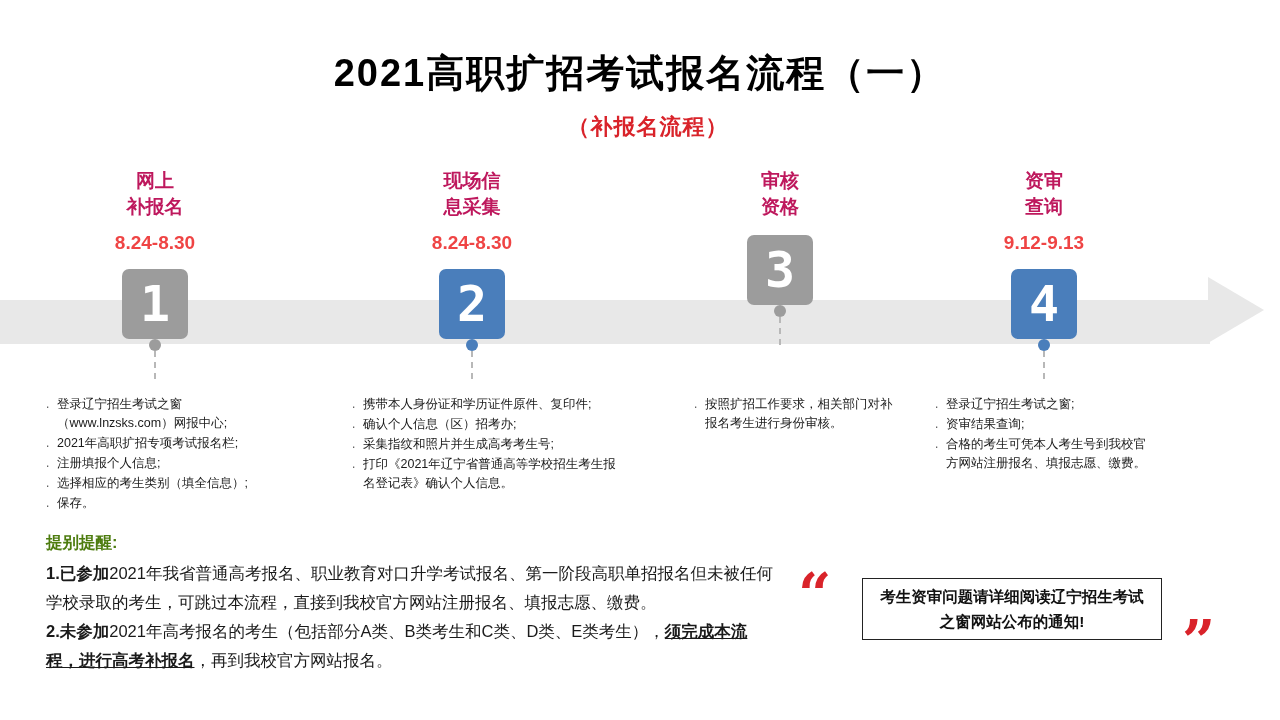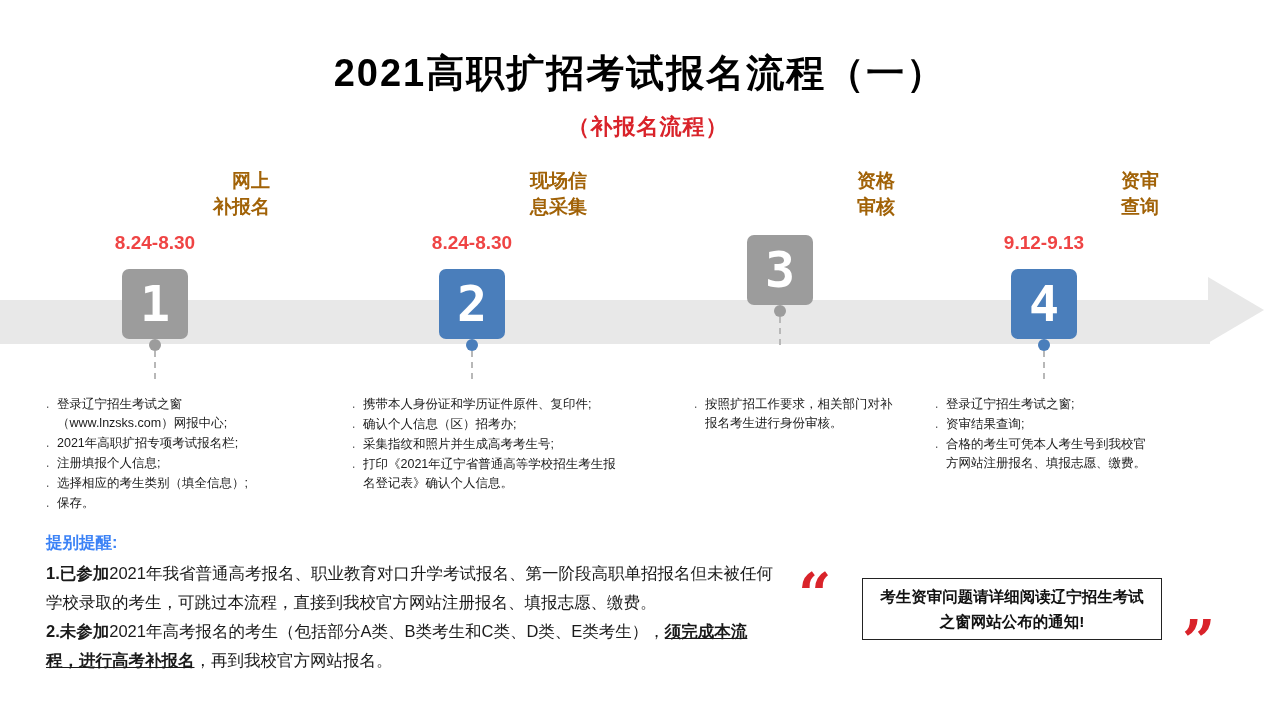--- a/index.html
+++ b/index.html
@@ -77,22 +77,21 @@
   .step {
     position: absolute;
     top: 168px;
     width: 230px;
     text-align: center;
   }
   .step-head {
     font-size: 19px;
     font-weight: bold;
     line-height: 26px;
-    color: #a16207;
-    text-align: right;
+    color: #be185d;
   }
   .step-date {
     margin-top: 12px;
     font-size: 19px;
     font-weight: bold;
     color: #ef4444;
   }
   .num-box {
     margin: 15px auto 0 auto;
     width: 66px;
@@ -161,21 +160,21 @@
   .notes {
     position: absolute;
     left: 46px;
     top: 528px;
     width: 730px;
     font-size: 16.5px;
     line-height: 29px;
     color: #1a1a1a;
   }
   .notes-title {
-    color: #3b82f6;
+    color: #4d7c0f;
     font-weight: bold;
     font-size: 16.5px;
     margin-bottom: 2px;
   }
   .notes p {
     margin: 0;
   }
   .bold { font-weight: bold; }
   .bold-underline { font-weight: bold; text-decoration: underline; }
 
@@ -291,22 +290,22 @@
       <span class="bullet-text">采集指纹和照片并生成高考考生号;</span>
     </div>
     <div class="bullet-row">
       <span class="bullet-mark">.</span>
       <span class="bullet-text">打印《2021年辽宁省普通高等学校招生考生报名登记表》确认个人信息。</span>
     </div>
   </div>
 
   <div class="step" style="left:665px;">
     <div class="step-head">
+      <div>审核</div>
       <div>资格</div>
-      <div>审核</div>
     </div>
     <div class="num-box num-grey">3</div>
     <div class="connector">
       <div class="dot dot-grey"></div>
       <div class="dash"></div>
     </div>
   </div>
   <div class="bullets" style="left:694px; top:395px; width:205px;">
     <div class="bullet-row">
       <span class="bullet-mark">.</span>

